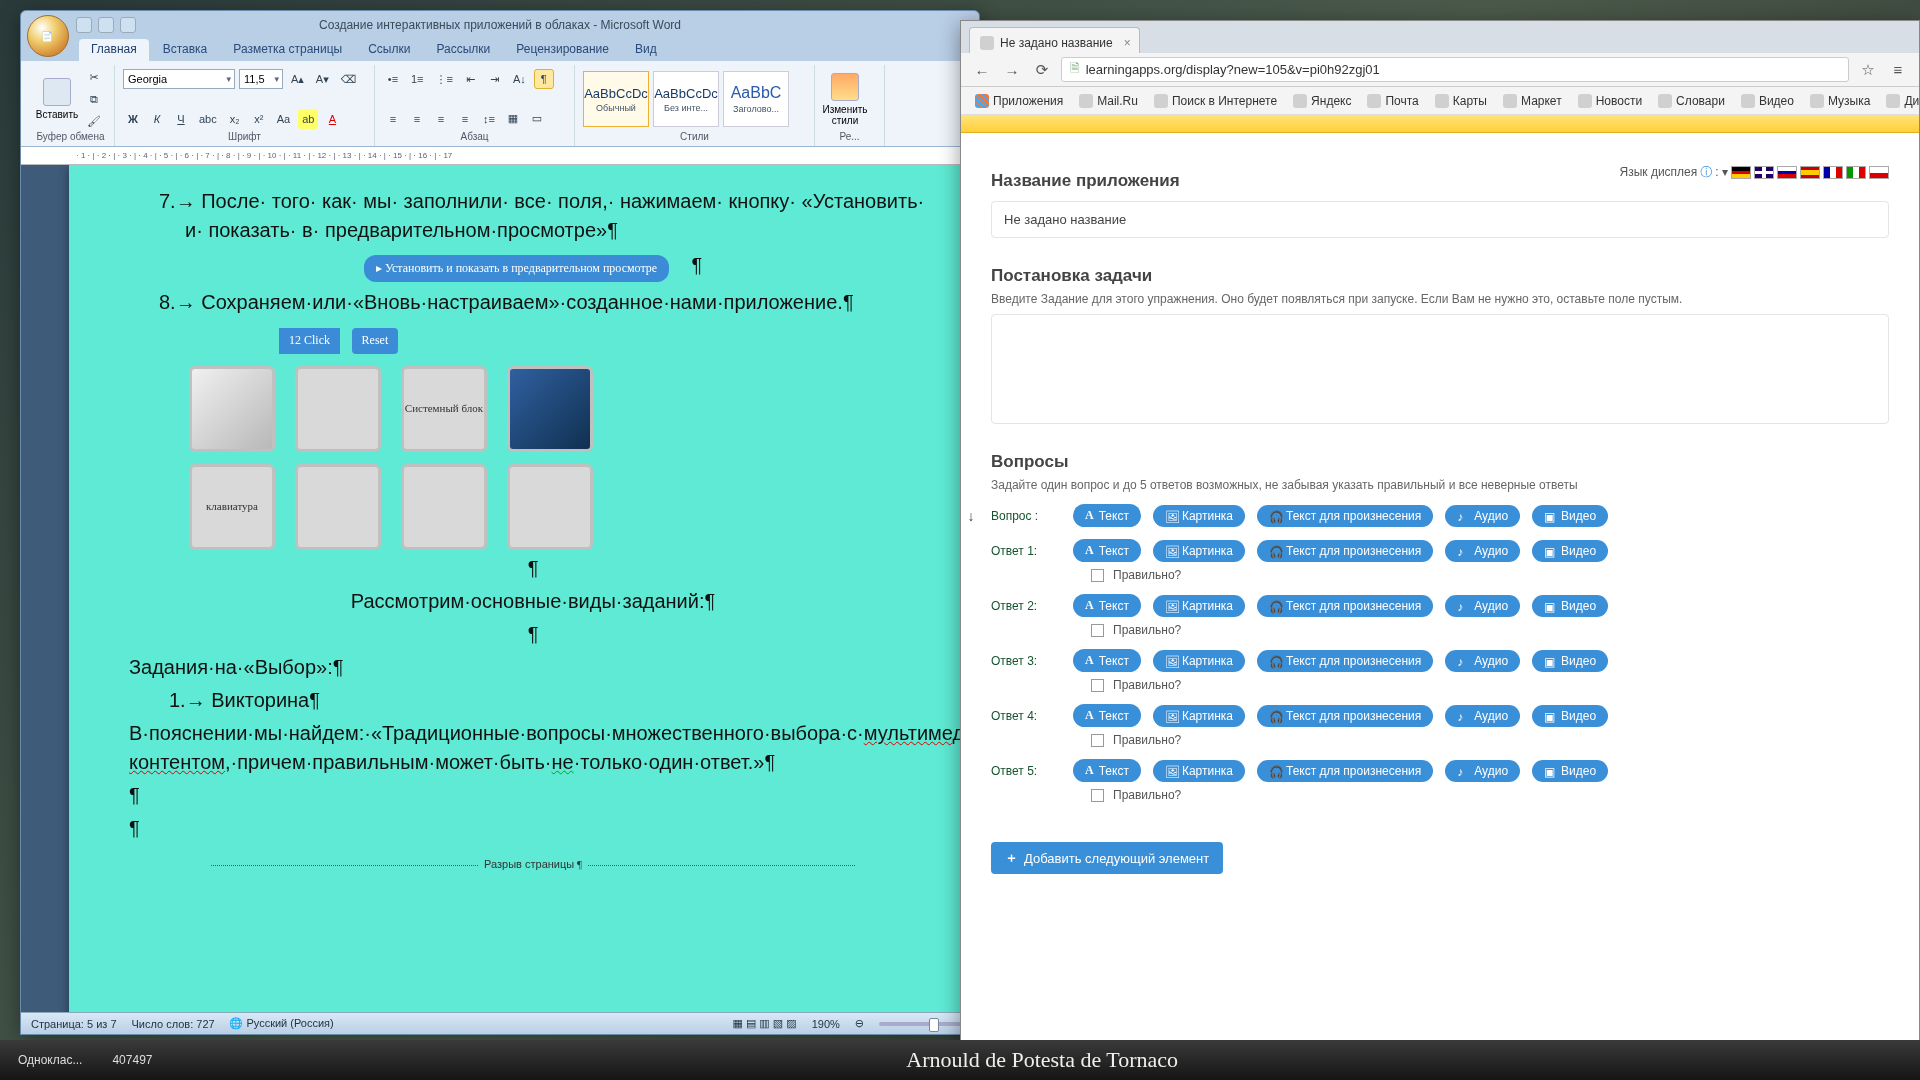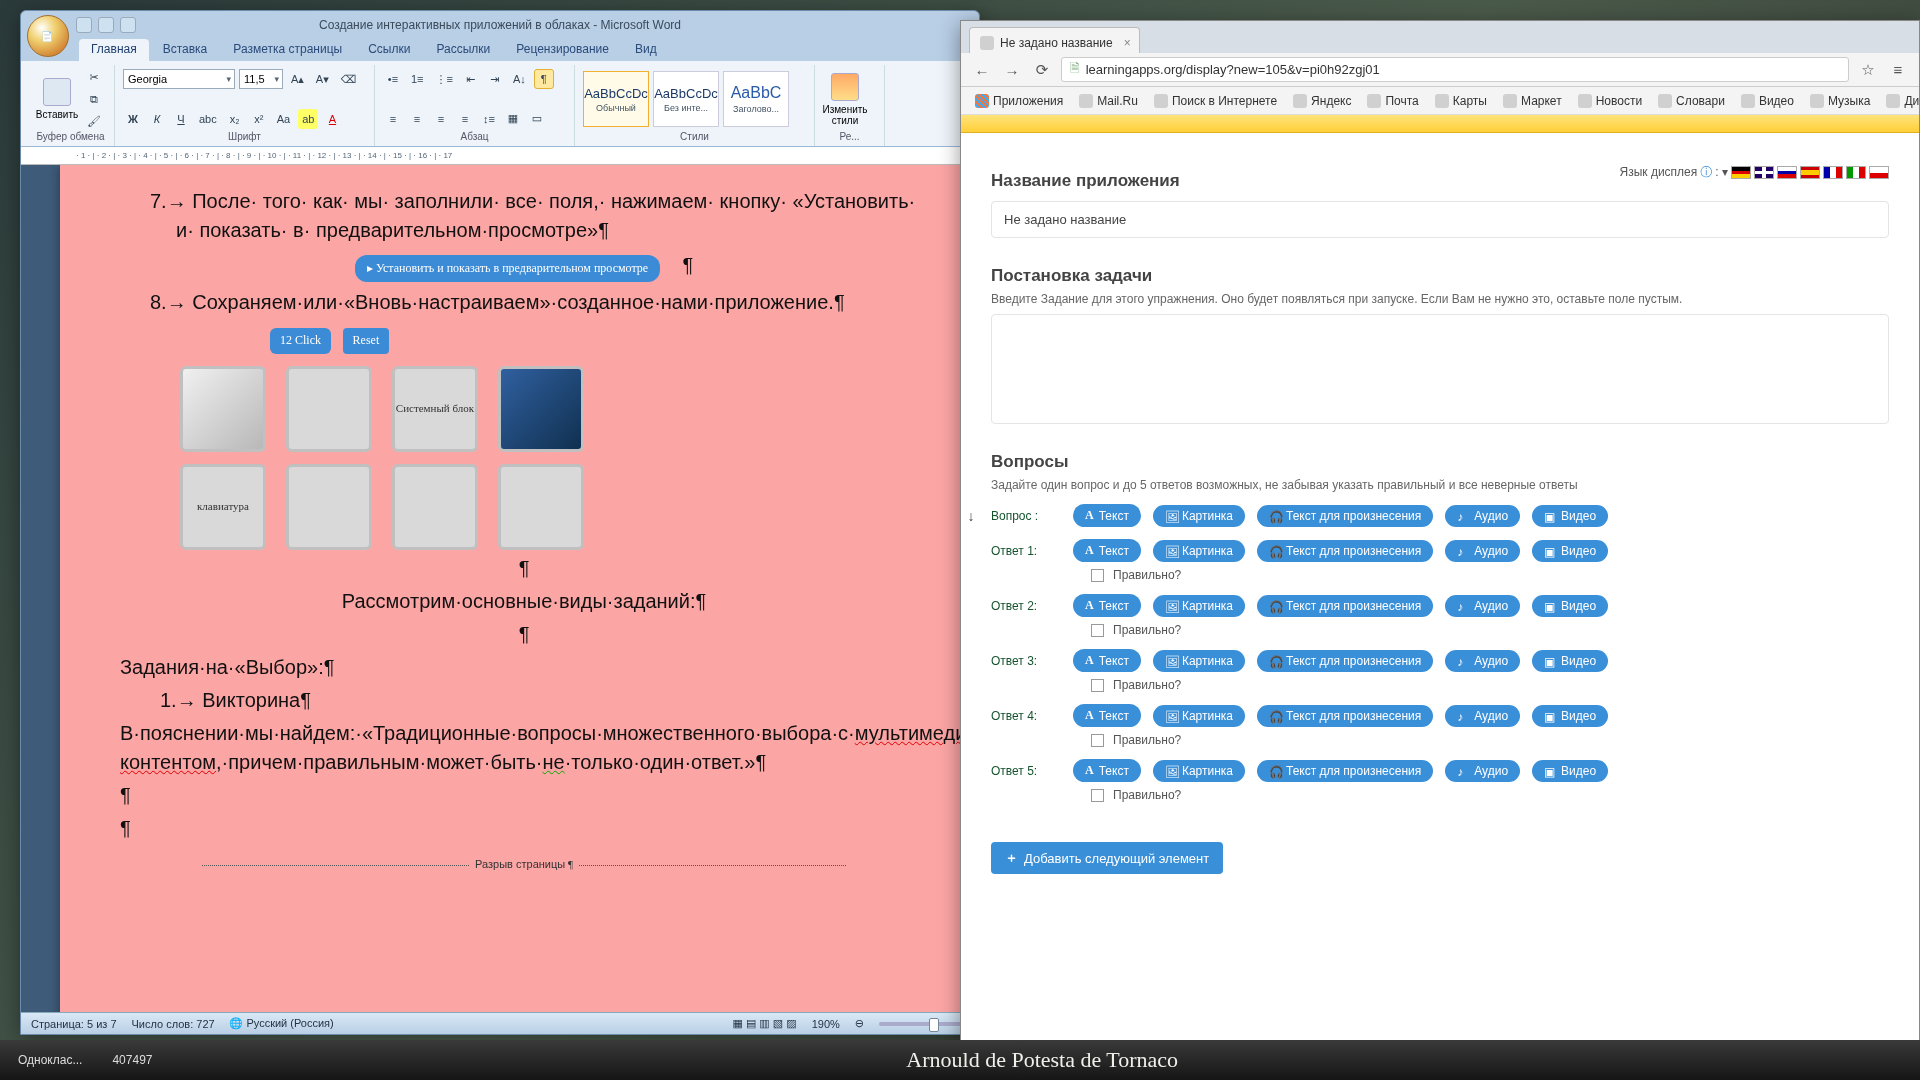--- a/index.html
+++ b/index.html
@@ -25,21 +25,21 @@
 .rbig { width:44px; height:62px; border:1px solid transparent; display:flex; flex-direction:column; align-items:center; justify-content:center; font-size:10px; text-align:center; gap:3px; border-radius:3px; }
 .rbig-icon { width:28px; height:28px; background:#dde8f3; border:1px solid #aac; border-radius:3px; }
 .font-combo { height:20px; border:1px solid #9ab; background:#fff; font-size:11px; padding:0 14px 0 4px; display:flex; align-items:center; position:relative; }
 .font-combo::after { content:"▾"; position:absolute; right:3px; font-size:9px; color:#567; }
 .style-tile { width:66px; height:56px; border:1px solid #ccd; background:#fff; display:flex; flex-direction:column; align-items:center; justify-content:center; font-size:9px; color:#456; gap:2px; }
 .style-tile.sel { border:1px solid #f0b030; background:#fffbe8; }
 .style-sample { font-size:13px; color:#1a3a6a; }
 .ruler { height:18px; background:#fff; border-bottom:1px solid #bbb; font-size:8px; color:#567; padding-left:55px; display:flex; align-items:center; gap:40px; overflow:hidden;}
 .ruler span{white-space:nowrap;}
 .doc-area { flex:1; background:#3e5b7a; overflow:auto; position:relative; }
-.page { position:absolute; left:39px; top:0; width:900px; min-height:900px; background:#fca5a5; box-shadow:0 2px 10px rgba(0,0,0,.4); padding:18px 32px 18px 60px; font-family:Georgia, serif; font-size:20px; color:#111; line-height:1.45; }
+.page { position:absolute; left:48px; top:0; width:900px; min-height:900px; background:#5eead4; box-shadow:0 2px 10px rgba(0,0,0,.4); padding:18px 32px 18px 60px; font-family:Georgia, serif; font-size:20px; color:#111; line-height:1.45; }
 .page p { margin:4px 0; }
 .btn-blue { display:inline-block; background:#3b8bd6; color:#fff; font-size:12px; padding:5px 12px; border-radius:12px; font-family:"Segoe UI"; }
 .tiles { display:flex; gap:20px; margin:12px 0 4px 60px; }
 .tile { width:86px; height:86px; background:#d9d9d9; border:3px solid #c0c0c0; border-radius:6px; display:flex; align-items:center; justify-content:center; font-size:11px; font-family:"Segoe UI"; color:#333; text-align:center; }
 .tile.kb { background:linear-gradient(135deg,#f0f0f0,#b8b8b8); }
 .tile.pc { background:linear-gradient(135deg,#3060a0,#103050); }
 .pgbreak { font-size:11px; color:#333; font-family:"Segoe UI"; text-align:center; position:relative; margin:14px 0; }
 .pgbreak::before, .pgbreak::after{ content:""; display:inline-block; border-top:1px dotted #555; width:33%; vertical-align:middle; margin:0 6px;}
 .vscroll { position:absolute; right:0; top:0; width:17px; height:100%; background:#e8e8e8; border-left:1px solid #bbb; }
 .vscroll-thumb { position:absolute; top:40%; left:2px; width:13px; height:110px; background:#c5c5c5; border-radius:3px; }
@@ -213,21 +213,21 @@
     <div class="ruler">
       <span>· 1 · | · 2 · | · 3 · | · 4 · | · 5 · | · 6 · | · 7 · | · 8 · | · 9 · | · 10 · | · 11 · | · 12 · | · 13 · | · 14 · | · 15 · | · 16 · | · 17</span>
     </div>
 
     <div class="doc-area">
       <div class="page">
         <p style="text-indent:-26px;padding-left:56px">7.→ После· того· как· мы· заполнили· все· поля,· нажимаем· кнопку· «Установить· и· показать· в· предварительном·просмотре»¶</p>
         <p style="text-align:center;margin:6px 0"><span class="btn-blue">▸ Установить и показать в предварительном просмотре</span> &nbsp;&nbsp;&nbsp;¶</p>
         <p style="text-indent:-26px;padding-left:56px">8.→ Сохраняем·или·«Вновь·настраиваем»·созданное·нами·приложение.¶</p>
         <p style="padding-left:150px;margin:6px 0">
-          <span class="btn-blue" style="border-radius:6px;padding:4px 10px">12 Click</span>
+          <span class="btn-blue" style="border-radius:0;padding:4px 10px">12 Click</span>
           <span class="btn-blue" style="border-radius:4px;padding:4px 10px;margin-left:6px">Reset</span>
         </p>
         <div class="tiles">
           <div class="tile kb"></div>
           <div class="tile"></div>
           <div class="tile">Системный блок</div>
           <div class="tile pc"></div>
         </div>
         <div class="tiles">
           <div class="tile">клавиатура</div>

